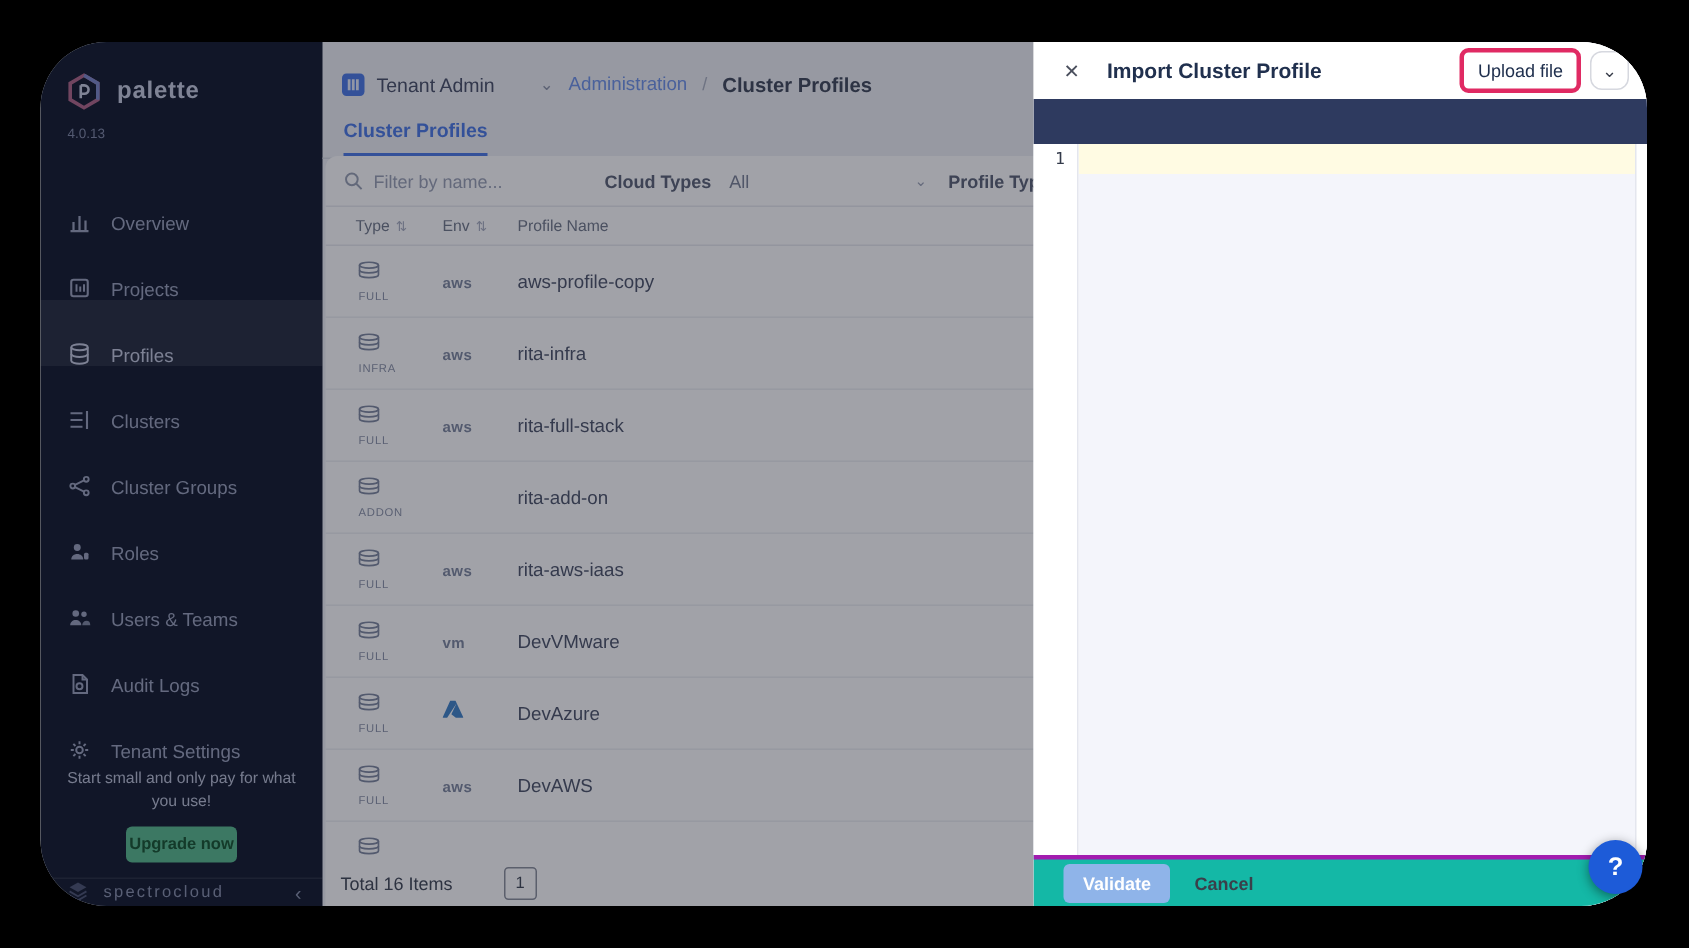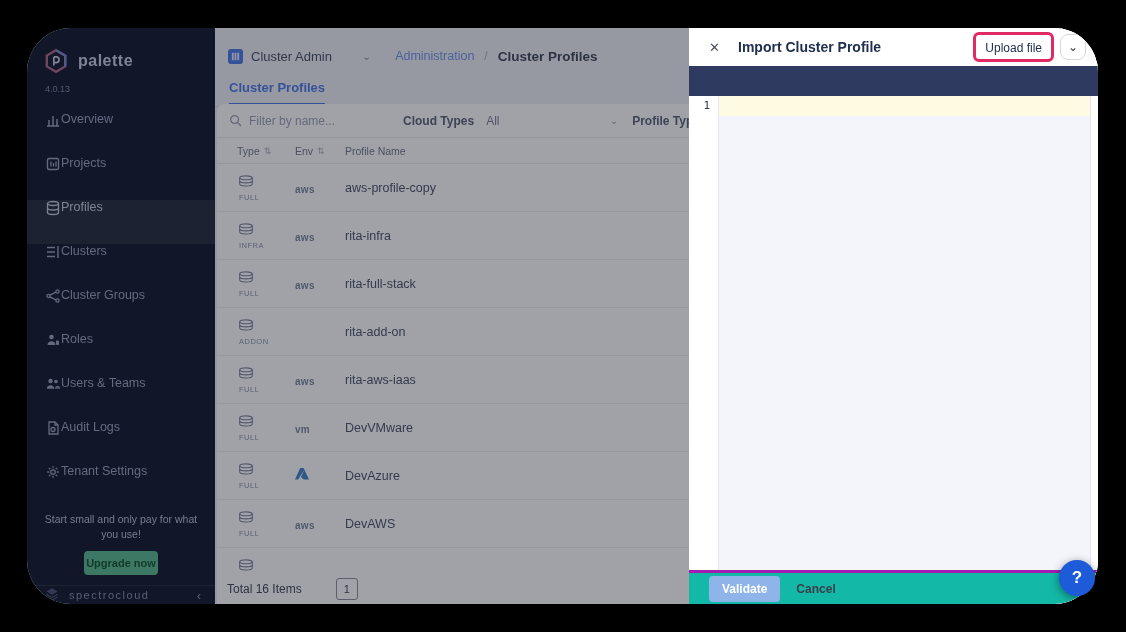--- a/index.html
+++ b/index.html
@@ -12,21 +12,21 @@
                 border-radius:44px; overflow:hidden; background:#eef0f5; display:flex; }
 
   
   .sidebar { width:188px; height:100%; background:#0f172a; display:flex; flex-direction:column;
              color:#aab0c8; flex-shrink:0; }
   .logo-row { display:flex; align-items:center; gap:9px; padding:20px 0 2px 16px; }
   .logo-hex { width:26px; height:26px; }
   .brand-text { font-size:16px; font-weight:700; letter-spacing:.5px; color:#c7cce0; }
   .version { font-size:9px; color:#7e86a3; padding:8px 0 0 18px; }
   .nav { margin-top:18px; flex:1; }
-  .nav-item { display:flex; align-items:flex-start; height:44px; padding-left:18px;
+  .nav-item { display:flex; align-items:flex-end; gap:13px; height:44px; padding-left:18px;
               font-size:12.5px; color:#9aa1bb; cursor:pointer; }
   .nav-item.active { background:rgba(255,255,255,.09); color:#c3c9de; }
   .nav-icon { width:16px; height:16px; display:inline-flex; color:inherit; }
   .nav-icon svg { width:16px; height:16px; }
   .upsell { text-align:center; padding:4px 10px 10px; }
   .upsell-text { font-size:10.5px; line-height:1.45; color:#b9bfd4; }
   .upgrade-btn { margin-top:9px; background:var(--upgrade_green,#57b98c); color:#14532d;
                  border:none; border-radius:4px; font-size:11px; font-weight:700;
                  padding:6px 2px; cursor:pointer; font-family:inherit; }
   .sidebar-footer { border-top:1px solid rgba(255,255,255,.09); height:38px; display:flex;
@@ -37,21 +37,21 @@
 
   
   .main { flex:1; position:relative; height:100%; }
   .main-header { display:flex; align-items:center; padding:16px 0 0 13px; height:40px; }
   .proj-chip { display:flex; align-items:center; gap:8px; cursor:pointer; }
   .proj-icon { width:15px; height:15px; border-radius:3px; background:var(--accent_blue,#4a79e6);
                display:inline-flex; align-items:center; justify-content:center; }
   .proj-icon svg{ width:11px; height:11px; }
   .proj-label { font-size:13px; color:#474e66; }
   .proj-caret { font-size:11px; color:#8d94a8; margin-left:22px; }
-  .breadcrumb { display:flex; align-items:flex-start; gap:10px; margin-left:24px; }
+  .breadcrumb { display:flex; align-items:flex-start; gap:10px; margin-left:10px; }
   .crumb-parent { font-size:12.5px; color:#6f93ea; cursor:pointer; }
   .crumb-sep { font-size:12px; color:#aab0c0; }
   .crumb-current { font-size:13.5px; font-weight:700; color:#3f4759; }
   .tab-row { padding:10px 0 0 14px; border-bottom:1px solid #d8dbe3; }
   .tab { display:inline-block; font-size:13px; font-weight:700; color:var(--accent_blue,#4a79e6);
          padding-bottom:8px; border-bottom:3px solid var(--accent_blue,#4a79e6); cursor:pointer; }
 
   
   .card { position:absolute; left:2px; right:0; top:76px; bottom:0; background:#fff;
           border-radius:8px 8px 0 0; overflow:hidden; }
@@ -269,21 +269,21 @@
     </aside>
 
     <main class="main">
       <div class="main-header">
         <div class="proj-chip">
           <span class="proj-icon">
             <svg viewBox="0 0 12 12">
                 <path d="M2 2h2v8H2zM5 2h2v8H5zM8 2h2v8H8z" fill="#fff" opacity=".85"></path>
               </svg>
           </span>
-          <span class="proj-label">Cluster Admin</span>
+          <span class="proj-label">Tenant Admin</span>
           <span class="proj-caret">⌄</span>
         </div>
         <div class="breadcrumb">
           <span class="crumb-parent">Administration</span>
           <span class="crumb-sep">/</span>
           <span class="crumb-current">Cluster Profiles</span>
         </div>
       </div>
 
       <div class="tab-row">

